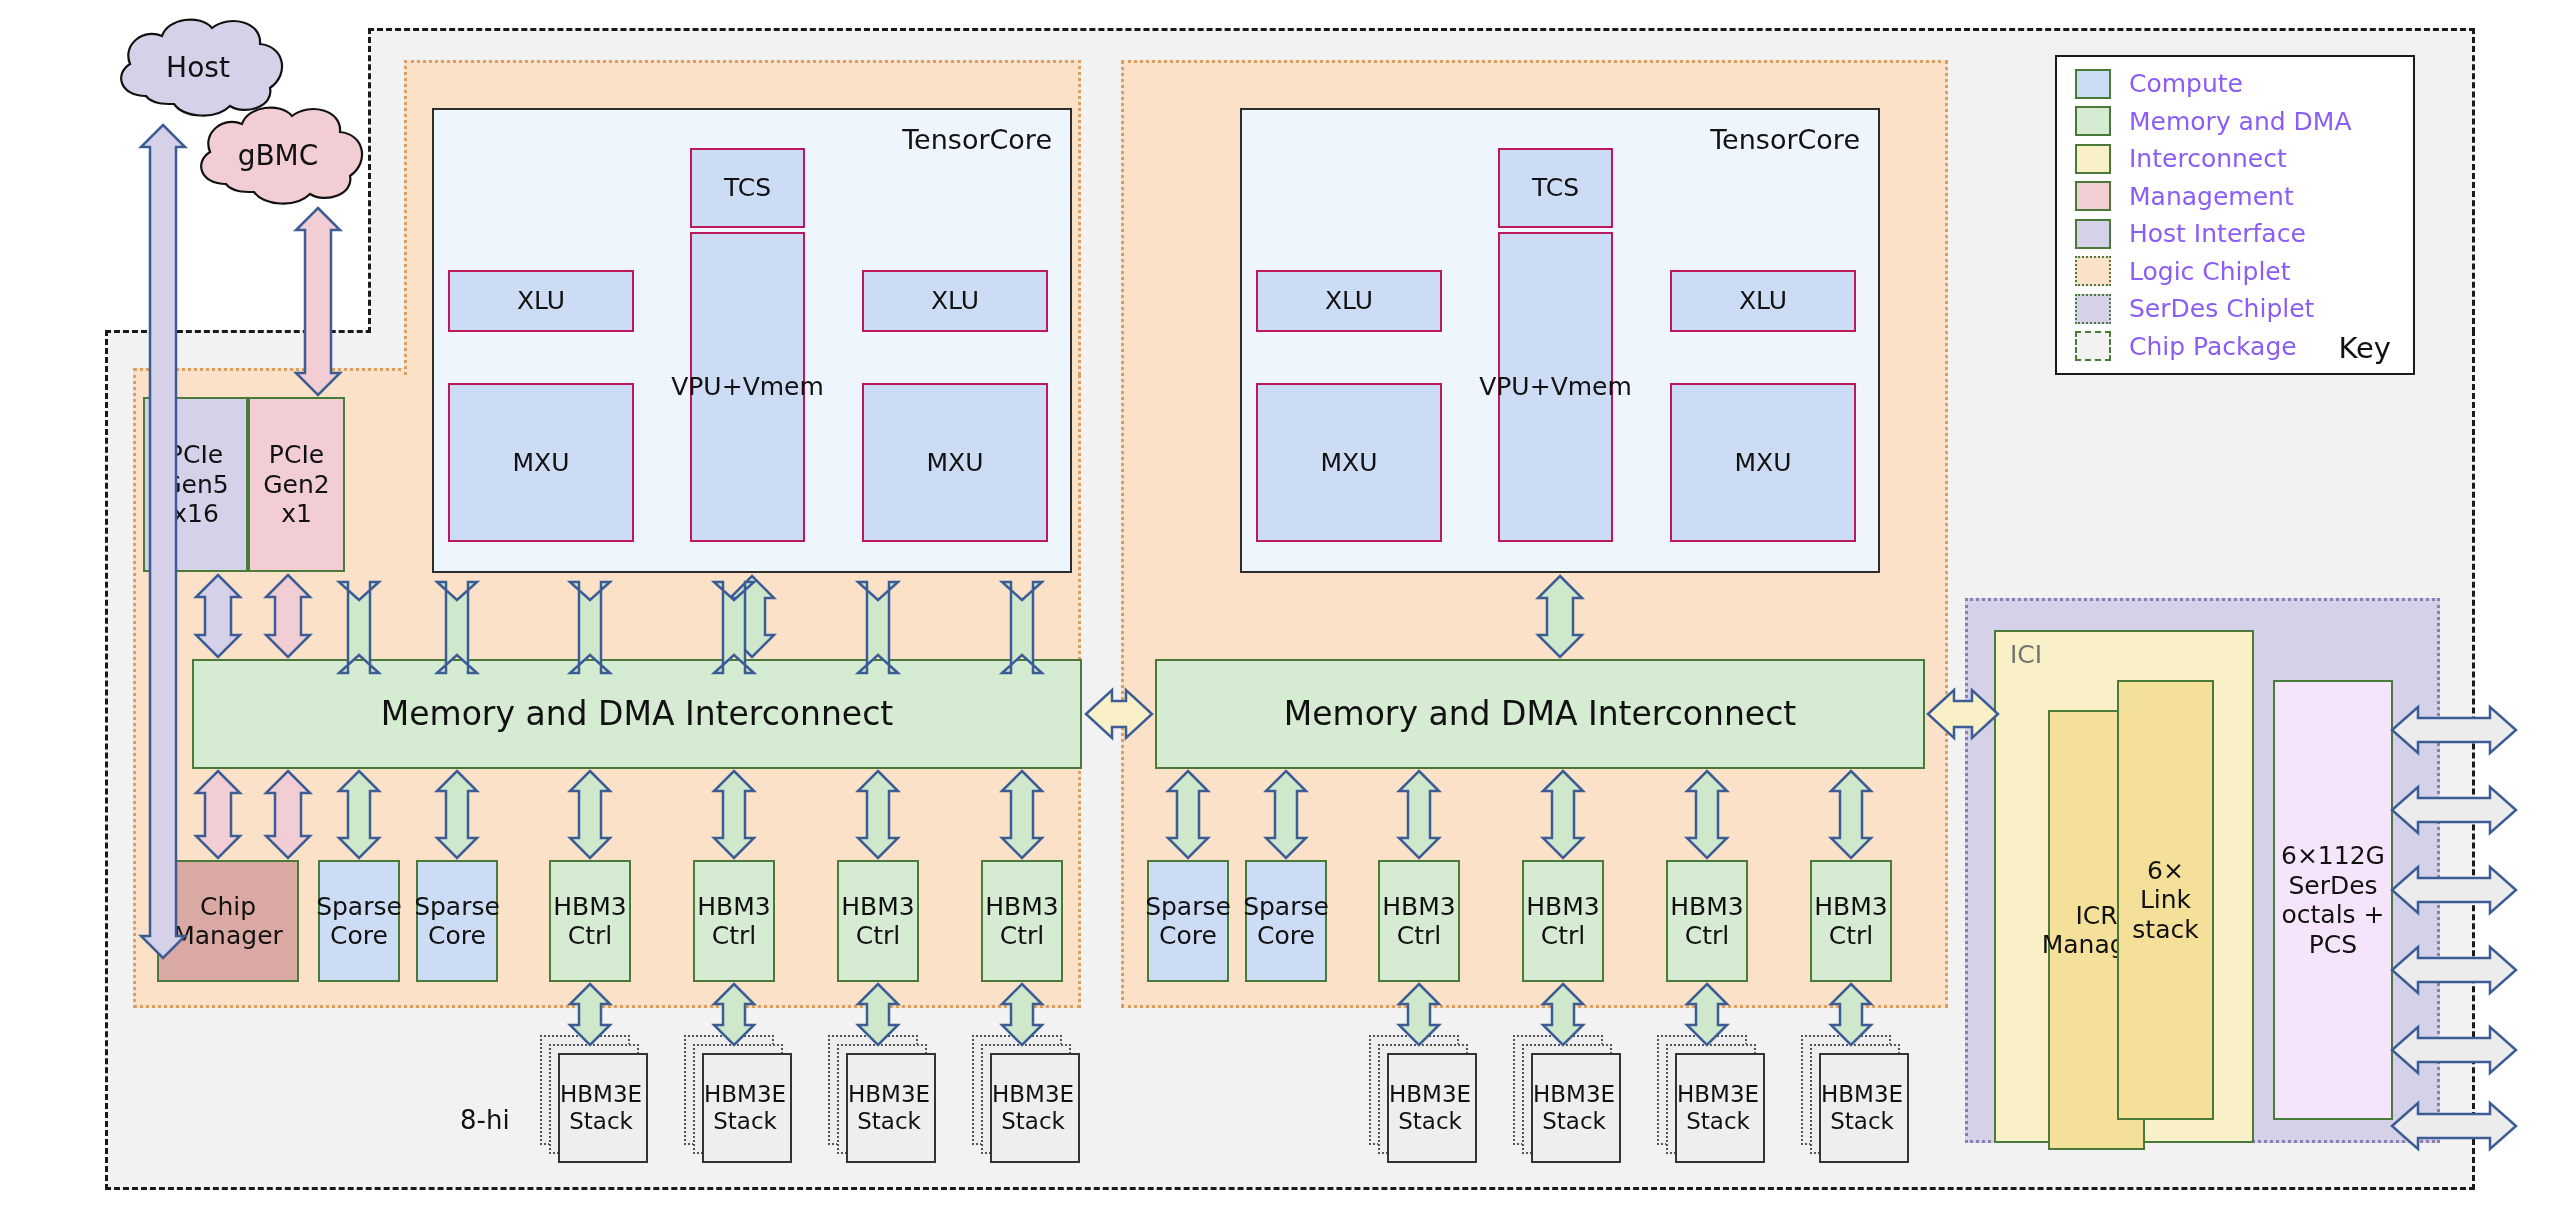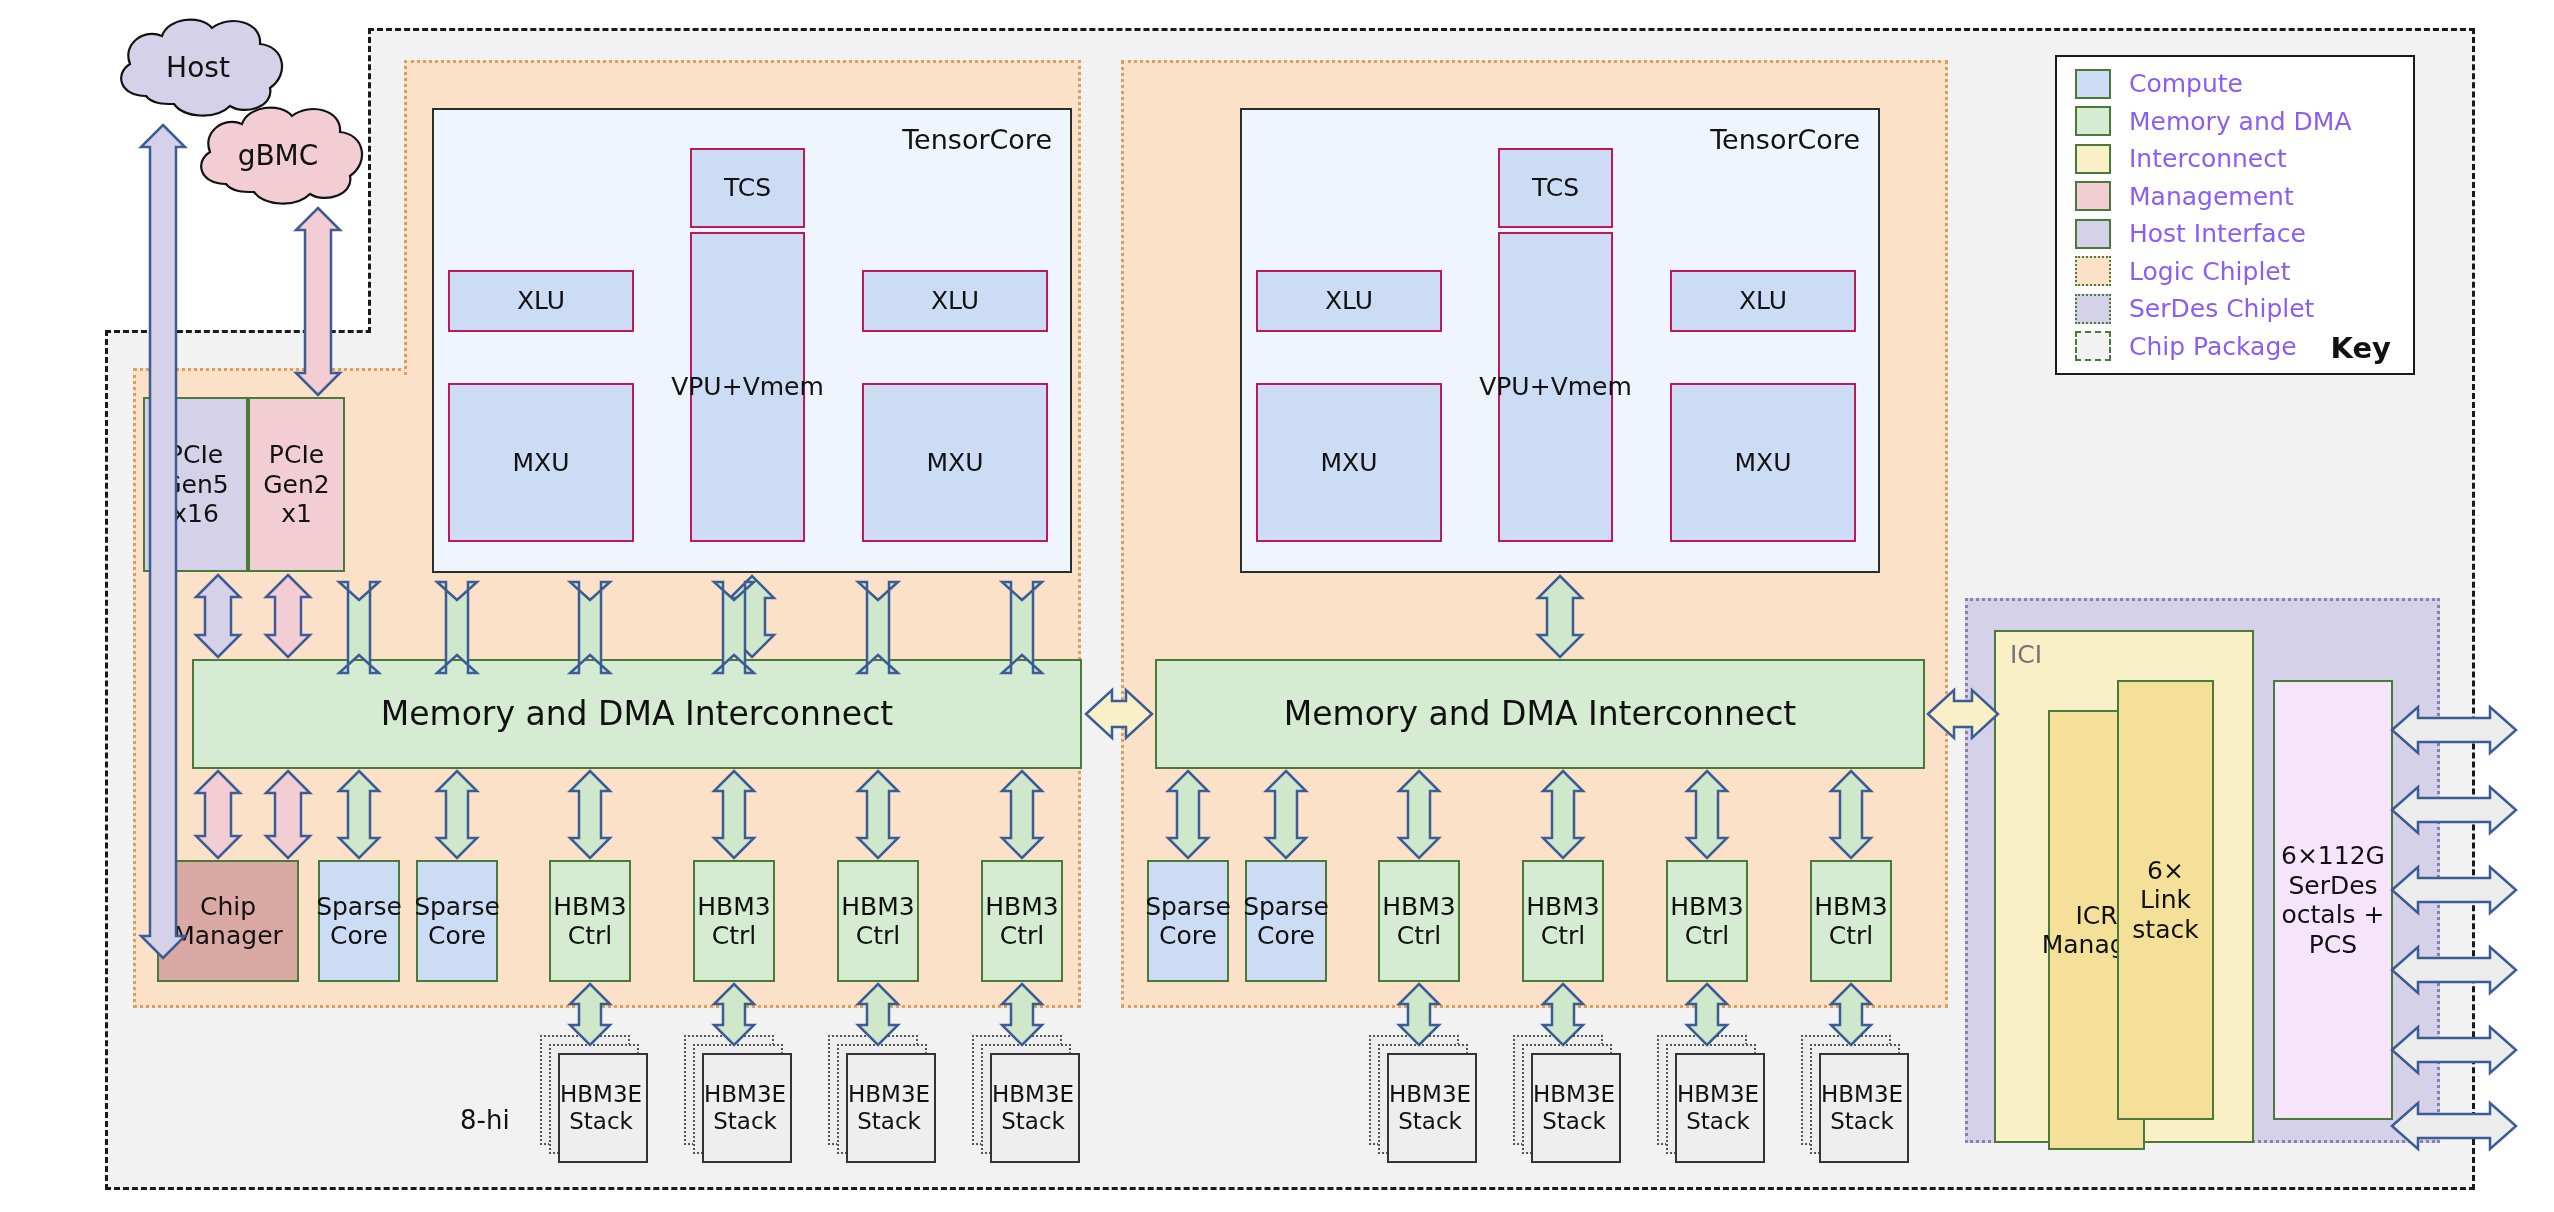--- a/index.html
+++ b/index.html
@@ -91,21 +91,21 @@
   }
   .key-sw{
     width:36px;height:30px;margin-left:18px;margin-right:18px;
     border:2px solid #4a7a3a;flex:none;box-sizing:border-box;
   }
   .key-sw.dotted{border:2px dotted #4a7a3a;}
   .key-sw.dashdot{border:2px dashed #4a7a3a;background:#f2f2f2;}
   .key-lbl{font-size:25px;color:#8b5cf6;}
   .key-word{
     position:absolute;right:22px;bottom:8px;
-    font-weight:bold;font-size:29px;color:#111;
+    font-weight:normal;font-size:29px;color:#111;
   }
 
   
   .stack-wrap{position:absolute;}
   .stack-shadow{
     position:absolute;border:2px dotted #555;background:#eeeeee;
     box-sizing:border-box;
   }
   .stack-front{
     position:absolute;border:2px solid #333;background:#eeeeee;

